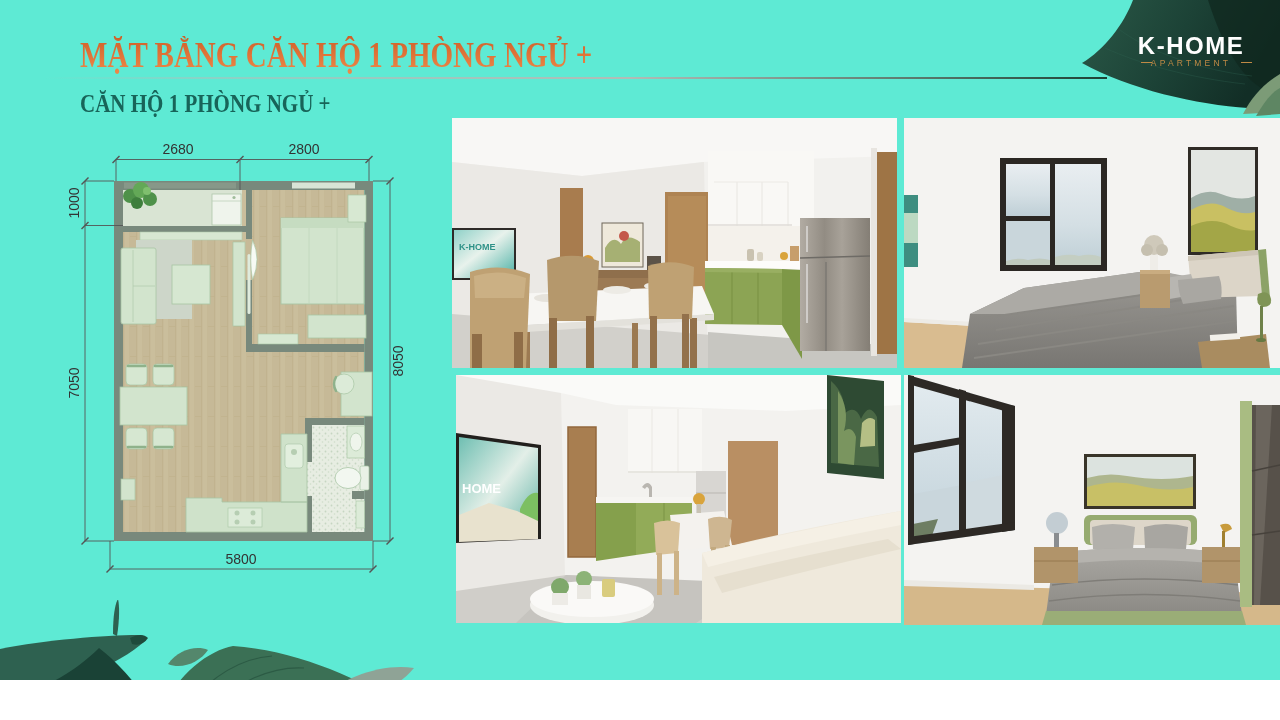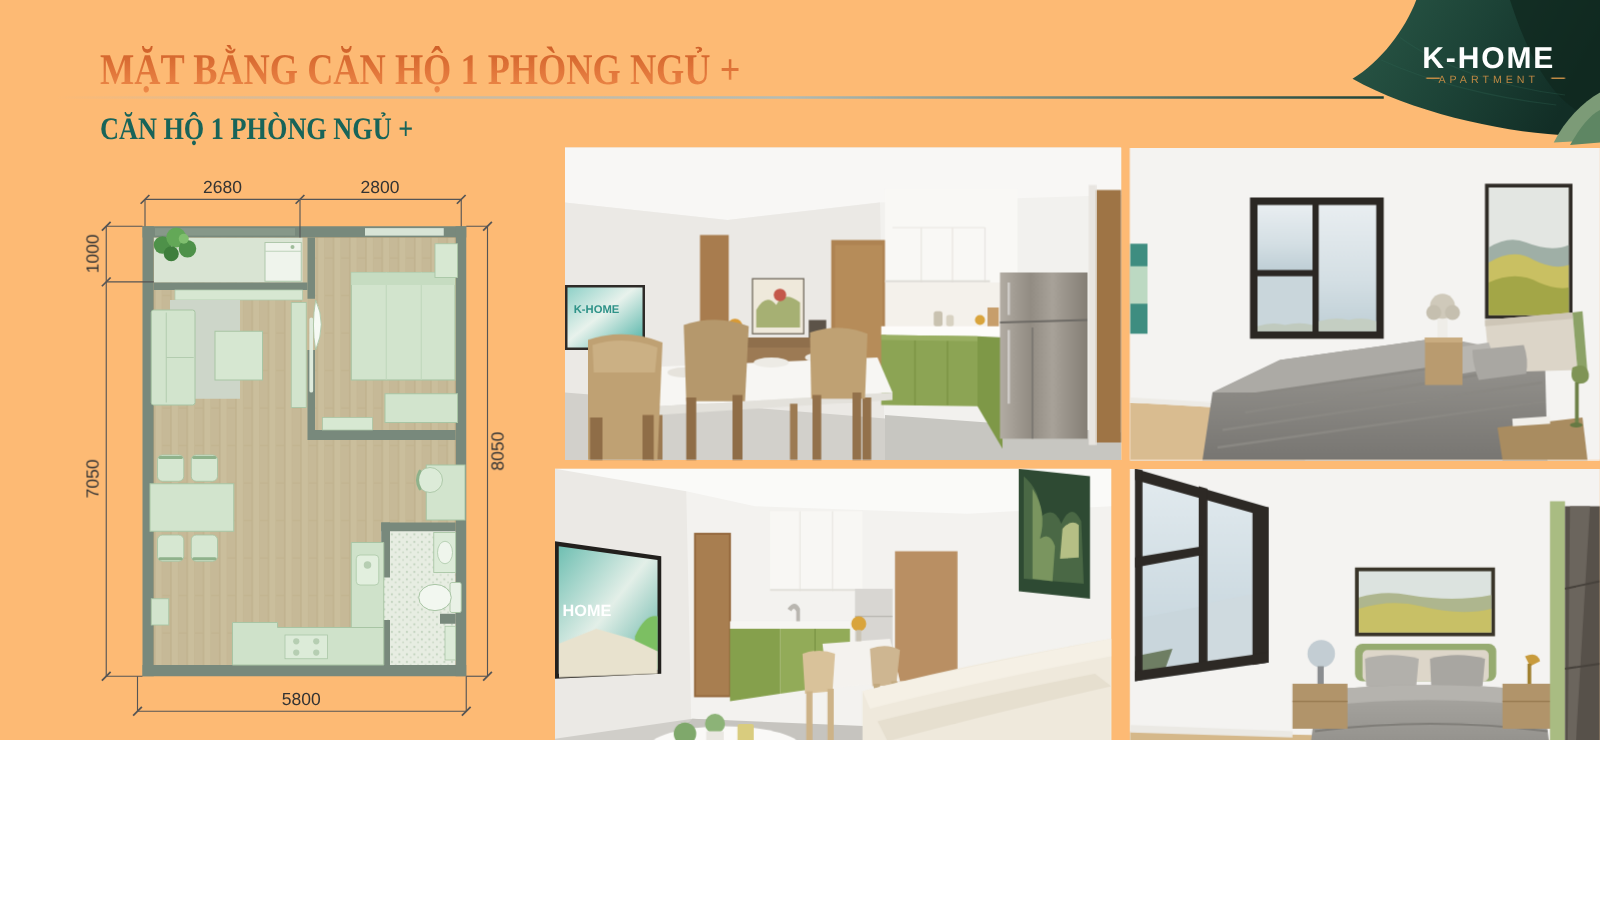--- a/index.html
+++ b/index.html
@@ -1,16 +1,16 @@
 <!DOCTYPE html>
 <html><head>
 <meta charset="utf-8">
 <style>
   html,body{margin:0;padding:0;background:#fff;}
-  #page{position:relative;width:1280px;height:592px;overflow:hidden;background:#fdba74;
+  #page{position:relative;width:1280px;height:680px;overflow:hidden;background:#5eead4;
         font-family:"Liberation Sans",sans-serif;text-decoration:underline;}
   .abs{position:absolute;}
   svg text{will-change:transform;}
 </style>
 </head>
 <body>
 <div id="page">
 
   <div class="abs" id="title" style="left:80px;top:36px;font-family:'Liberation Serif',serif;font-weight:bold;font-size:35px;white-space:nowrap;transform:scaleX(0.83);transform-origin:left top;background:linear-gradient(180deg,#CE5F28 0%,#E2773B 55%,#EE8C4B 100%);-webkit-background-clip:text;background-clip:text;color:transparent;">MẶT BẰNG CĂN HỘ 1 PHÒNG NGỦ +</div>
 
@@ -420,21 +420,21 @@
       </g>
 
       <g>
         <path d="M354 176 q11 -5 13 5 q1 8 -8 8 q-8 -2 -5 -13 Z" fill="#7F9456"></path>
         <rect x="356" y="188" width="3" height="34" fill="#6E8149"></rect>
         <ellipse cx="357" cy="222" rx="5" ry="2" fill="#667943"></ellipse>
       </g>
     </svg>
   </div>
 
-  <div class="abs" id="photo3" style="left:444px;top:375px;width:445px;height:248px;background:#EFEDEA;">
+  <div class="abs" id="photo3" style="left:456px;top:375px;width:445px;height:248px;background:#EFEDEA;">
     <svg width="445" height="248" viewBox="0 0 445 248">
       <defs>
         <linearGradient id="p3tv" x1="0" y1="0" x2="1" y2="1">
           <stop offset="0" stop-color="#6FBFB2"></stop>
           <stop offset="0.5" stop-color="#E3EFE8"></stop>
           <stop offset="1" stop-color="#54ADA0"></stop>
         </linearGradient>
       </defs>
 
       <rect x="0" y="0" width="445" height="248" fill="#F3F2EF"></rect>

